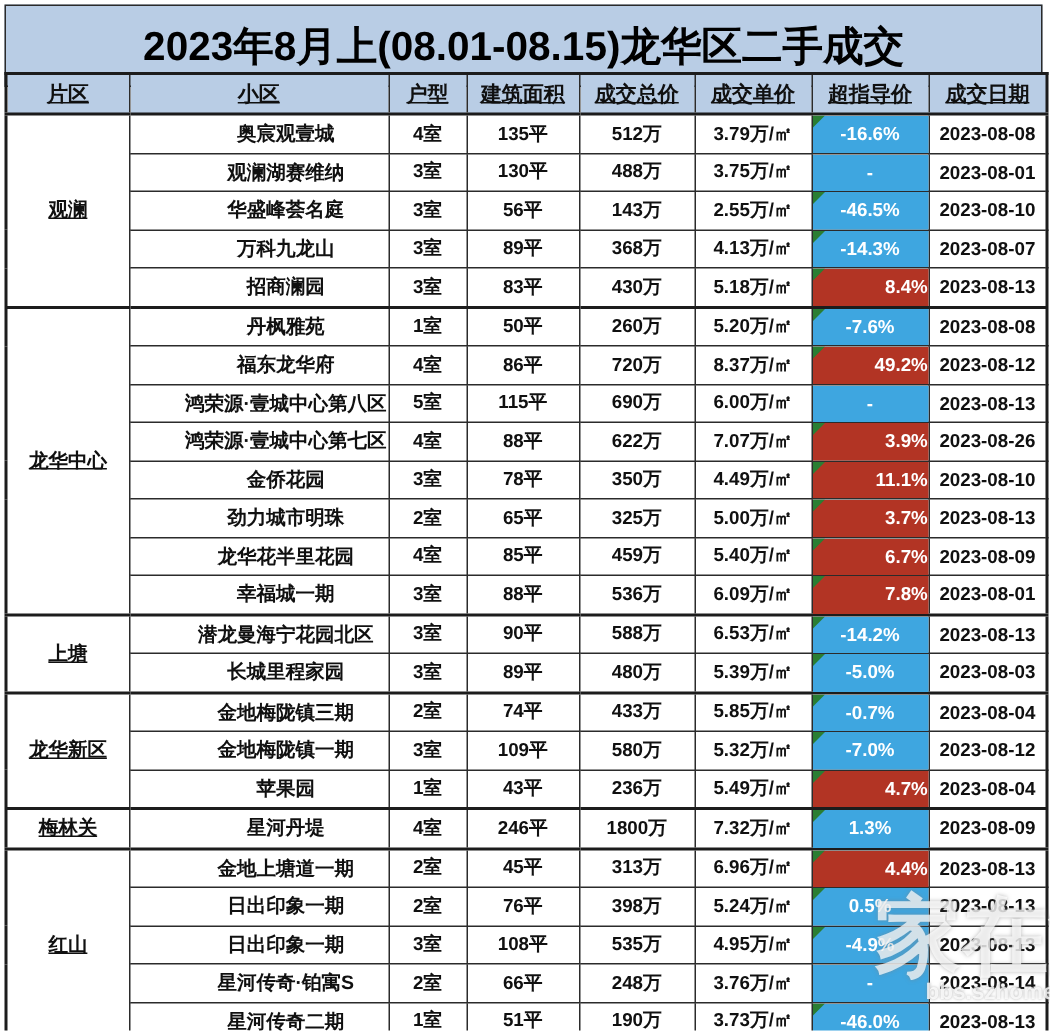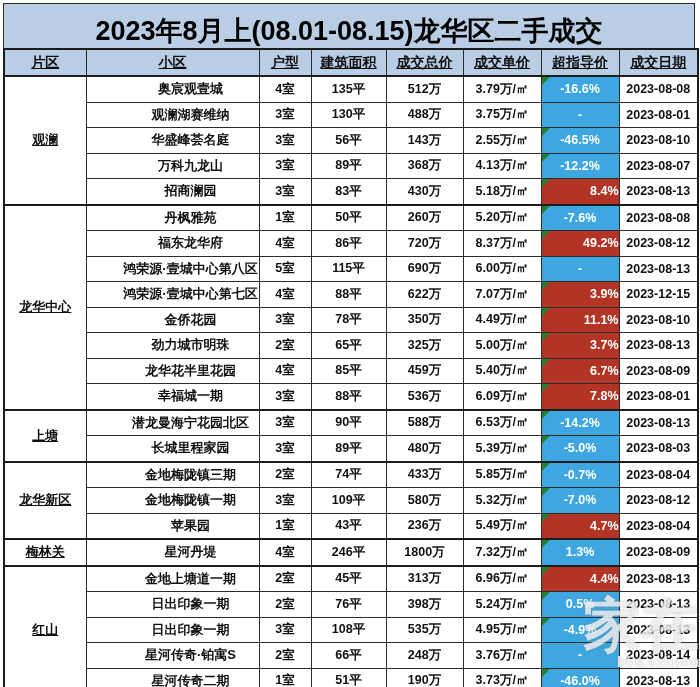--- a/index.html
+++ b/index.html
@@ -107,21 +107,21 @@
           <td>2.55万/㎡</td>
           <td class="guide blue"><span class="tri"></span><span>-46.5%</span></td>
           <td>2023-08-10</td>
         </tr>
         <tr>
           <td class="community">万科九龙山</td>
           <td>3室</td>
           <td>89平</td>
           <td>368万</td>
           <td>4.13万/㎡</td>
-          <td class="guide blue"><span class="tri"></span><span>-12.2%</span></td>
+          <td class="guide blue"><span class="tri"></span><span>-14.3%</span></td>
           <td>2023-08-07</td>
         </tr>
         <tr>
           <td class="community">招商澜园</td>
           <td>3室</td>
           <td>83平</td>
           <td>430万</td>
           <td>5.18万/㎡</td>
           <td class="guide red"><span class="tri"></span><span>8.4%</span></td>
           <td>2023-08-13</td>
@@ -154,21 +154,21 @@
           <td class="guide blue"><span>-</span></td>
           <td>2023-08-13</td>
         </tr>
         <tr>
           <td class="community">鸿荣源·壹城中心第七区</td>
           <td>4室</td>
           <td>88平</td>
           <td>622万</td>
           <td>7.07万/㎡</td>
           <td class="guide red"><span class="tri"></span><span>3.9%</span></td>
-          <td>2023-12-15</td>
+          <td>2023-08-26</td>
         </tr>
         <tr>
           <td class="community">金侨花园</td>
           <td>3室</td>
           <td>78平</td>
           <td>350万</td>
           <td>4.49万/㎡</td>
           <td class="guide red"><span class="tri"></span><span>11.1%</span></td>
           <td>2023-08-10</td>
         </tr>

